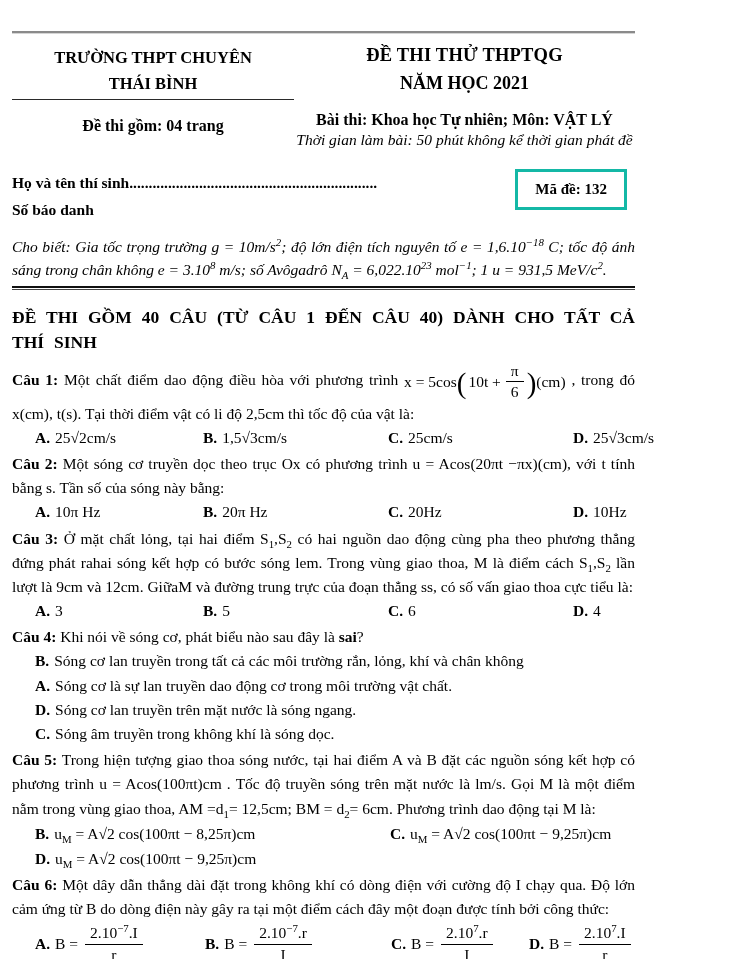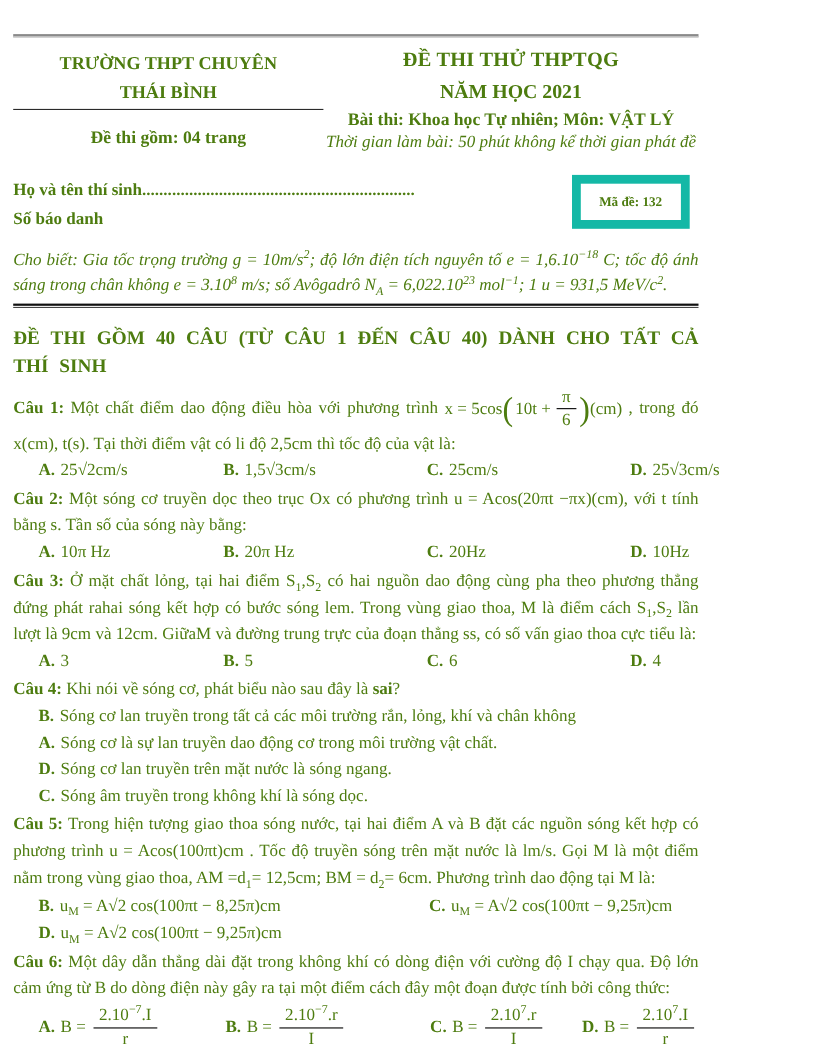--- a/index.html
+++ b/index.html
@@ -1,37 +1,37 @@
 <!DOCTYPE html>
 <html lang="vi"><head>
 <meta charset="utf-8">
 <style>
   html,body{margin:0;padding:0;background:#fff;}
   .page{
     position:relative;
     width:669px;height:959px;box-sizing:border-box;
     padding:0 34px 6px 12px;
-    background:#fff;color:#4d7c0f;
+    background:#fff;color:#000000;
     font-family:"Liberation Serif","DejaVu Serif",serif;
     font-size:15.5px;overflow:hidden;
   }
   .topline{margin-top:31px;height:2px;background:#8a8a8a;border-bottom:1px solid #d5d5d5;}
   .header{display:flex;margin-top:11px;}
   .h-left{width:282px;text-align:center;}
   .school{font-weight:bold;font-size:16.5px;line-height:1.55;}
   .school-underline{border-bottom:1.5px solid #2a2a2a;margin-top:3px;}
   .pages{font-weight:bold;font-size:16px;margin-top:17px;}
   .h-right{flex:1;text-align:center;}
   .title{font-weight:bold;font-size:18.5px;letter-spacing:.2px;}
   .year{font-weight:bold;font-size:18px;margin-top:7px;}
-  .subject{font-weight:bold;font-size:16px;margin-top:7px;}
+  .subject{font-weight:bold;font-size:16px;margin-top:17px;}
   .duration{font-style:italic;font-size:15.5px;margin-top:2px;}
   .cand-row{display:flex;justify-content:space-between;align-items:flex-start;margin-top:20px;}
   .cand-left{font-weight:bold;line-height:1.75;font-size:15.5px;}
-  .code-box{border:8px solid #14b8a6;padding:9px 17px;font-weight:bold;font-size:12px;margin-right:8px;white-space:nowrap;}
+  .code-box{border:3px solid #14b8a6;padding:9px 17px;font-weight:bold;font-size:15px;margin-right:8px;white-space:nowrap;}
   .constants{font-style:italic;margin-top:13px;text-align:justify;line-height:1.45;}
   .dblline{margin-top:5px;border-top:2.5px solid #111;border-bottom:1.5px solid #444;height:1px;}
   .section-heading{font-weight:bold;font-size:17.5px;margin-top:15px;text-align:justify;word-spacing:5.5px;line-height:1.4;}
   .qwrap{margin-top:8px;}
   .q{margin-top:2px;}
   .qbody{margin:0;text-align:justify;line-height:1.56;}
   .qlabel{font-weight:bold;}
   .olabel{font-weight:bold;margin-right:5px;}
   .opts4{display:grid;grid-template-columns:168px 185px 185px 1fr;padding-left:23px;line-height:1.56;}
   .opts2{display:grid;grid-template-columns:355px 1fr;padding-left:23px;line-height:1.62;}

